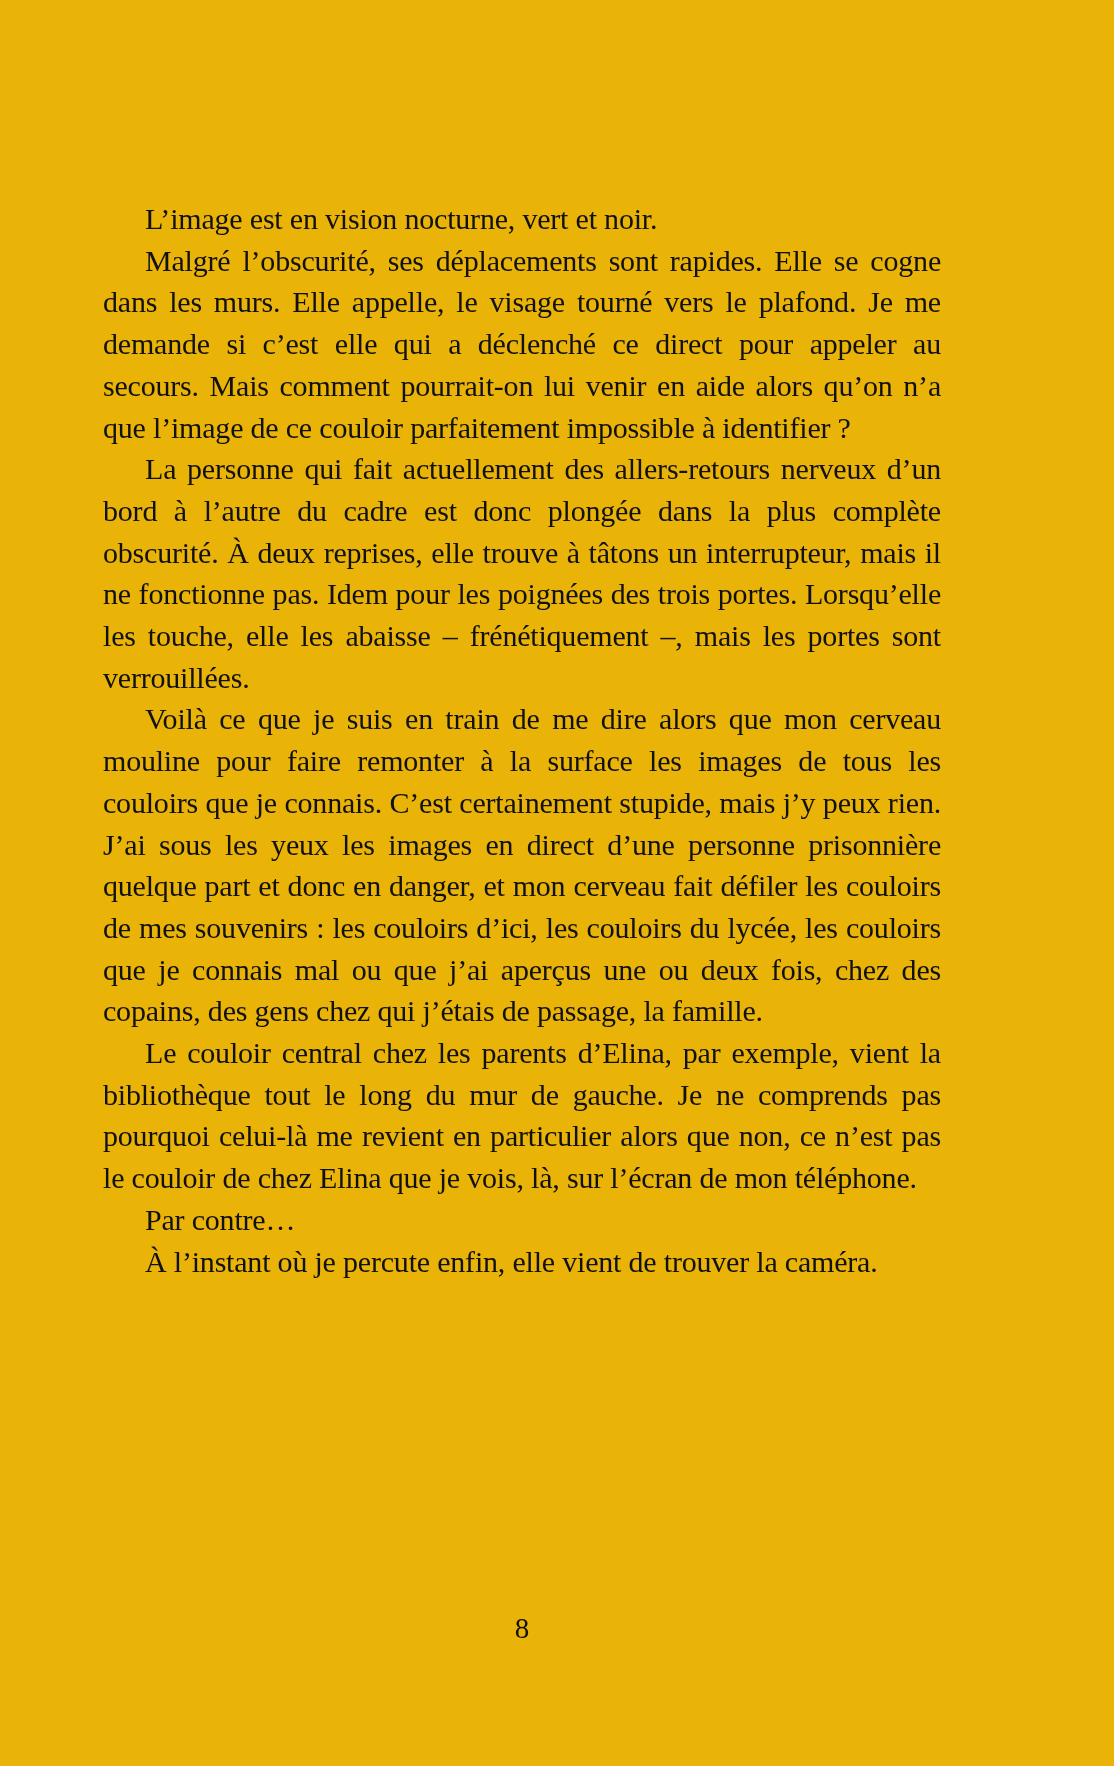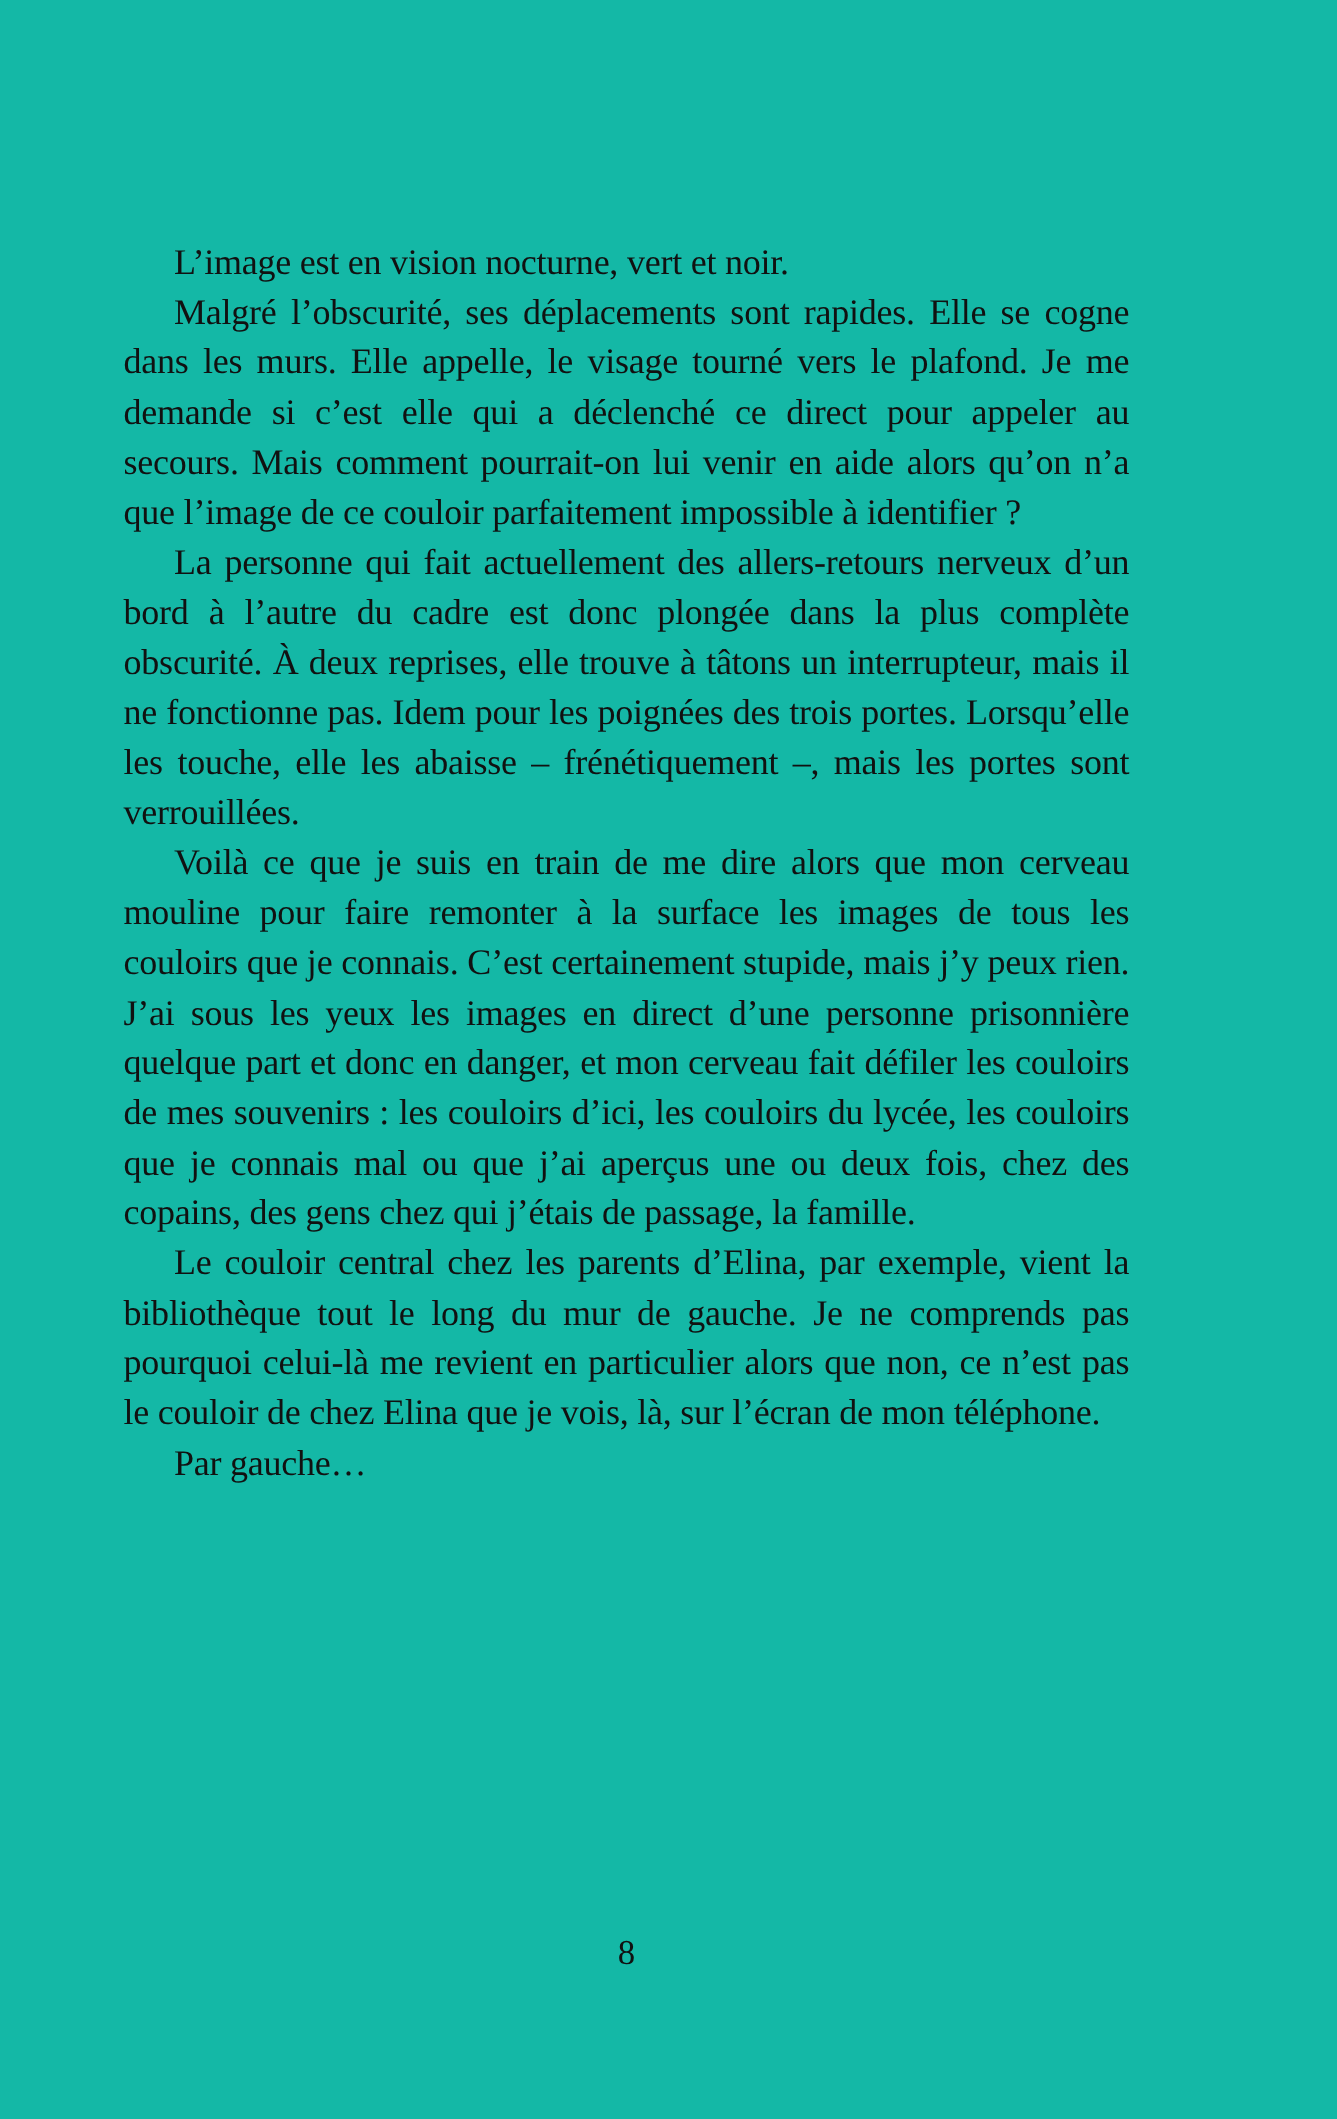--- a/index.html
+++ b/index.html
@@ -37,23 +37,24 @@
     width: 838px;
     text-align: center;
     font-family: "Liberation Serif", "DejaVu Serif", serif;
     font-size: 29px;
     color: #111111;
   }
 </style>
 </head>
 <body>
 
-<div class="page" style="background: #14b8a6; color: rgb(17, 17, 17); text-decoration: underline;">
+<div class="page" style="background: #eab308; color: rgb(17, 17, 17); text-decoration: underline;">
   <div class="text-block">
       <p class="para">L’image est en vision nocturne, vert et noir.</p>
       <p class="para">Malgré l’obscurité, ses déplacements sont rapides. Elle se cogne dans les murs. Elle appelle, le visage tourné vers le plafond. Je me demande si c’est elle qui a déclenché ce direct pour appeler au secours. Mais comment pourrait-on lui venir en aide alors qu’on n’a que l’image de ce couloir parfaitement impossible à identifier ?</p>
       <p class="para">La personne qui fait actuellement des allers-retours nerveux d’un bord à l’autre du cadre est donc plongée dans la plus complète obscurité. À deux reprises, elle trouve à tâtons un interrupteur, mais il ne fonctionne pas. Idem pour les poignées des trois portes. Lorsqu’elle les touche, elle les abaisse – frénétiquement –, mais les portes sont verrouillées.</p>
       <p class="para">Voilà ce que je suis en train de me dire alors que mon cerveau mouline pour faire remonter à la surface les images de tous les couloirs que je connais. C’est certainement stupide, mais j’y peux rien. J’ai sous les yeux les images en direct d’une personne prisonnière quelque part et donc en danger, et mon cerveau fait défiler les couloirs de mes souvenirs : les couloirs d’ici, les couloirs du lycée, les couloirs que je connais mal ou que j’ai aperçus une ou deux fois, chez des copains, des gens chez qui j’étais de passage, la famille.</p>
       <p class="para">Le couloir central chez les parents d’Elina, par exemple, vient la bibliothèque tout le long du mur de gauche. Je ne comprends pas pourquoi celui-là me revient en particulier alors que non, ce n’est pas le couloir de chez Elina que je vois, là, sur l’écran de mon téléphone.</p>
-      <p class="para">Par gauche…</p>
+      <p class="para">Par contre…</p>
+      <p class="para">À l’instant où je percute enfin, elle vient de trouver la caméra.</p>
     </div>
   <div class="folio">8</div>
 </div>
 
 </body></html>

